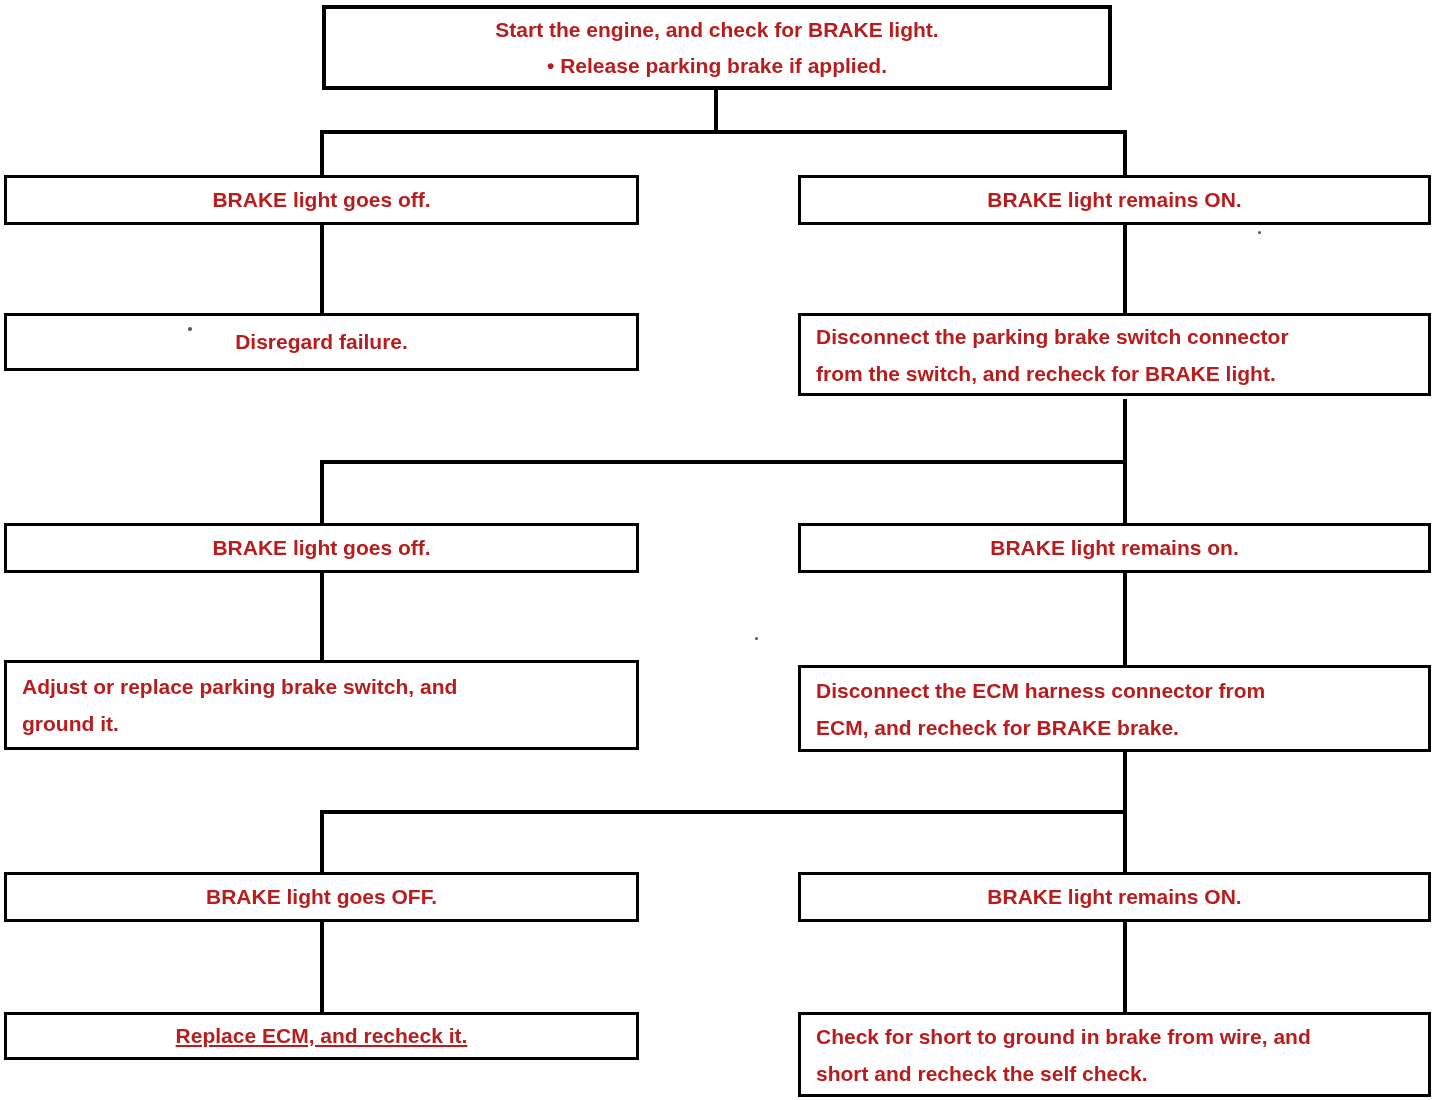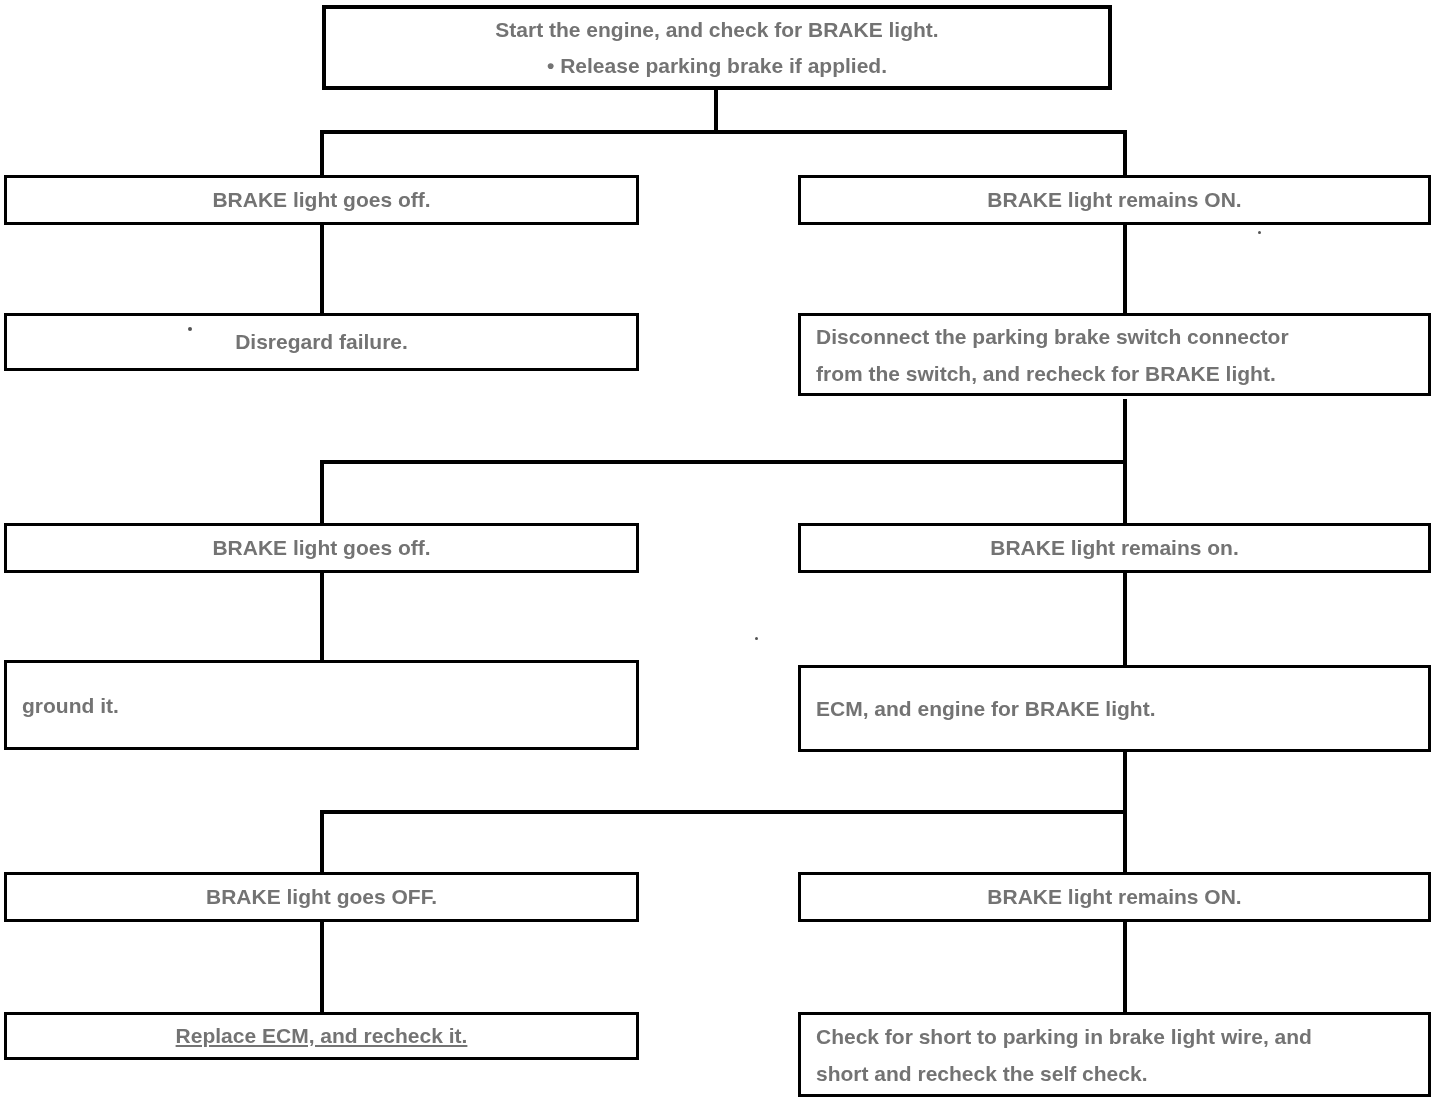--- a/index.html
+++ b/index.html
@@ -9,21 +9,21 @@
     position: relative;
     width: 1456px;
     height: 1100px;
     background: #ffffff;
     overflow: hidden;
   }
   .box {
     position: absolute;
     border: 3px solid #000000;
     background: #ffffff;
-    color: #737373;
+    color: #b91c1c;
     font-weight: bold;
     font-size: 21px;
   }
   .box.thick { border-width: 4px; }
   .box.center {
     display: flex;
     align-items: center;
     justify-content: center;
     text-align: left;
   }
@@ -81,45 +81,47 @@
     <span class="txt">BRAKE light goes off.</span>
   </div>
   <div class="box center" style="left:798px; top:523px; width:633px; height:50px;">
     <span class="txt">BRAKE light remains on.</span>
   </div>
 
   <div class="line" style="left:320px; top:570px; width:4px; height:93px;"></div>
   <div class="line" style="left:1123px; top:570px; width:4px; height:98px;"></div>
 
   <div class="box multi leftalign" style="left:4px; top:660px; width:635px; height:90px;">
+    <span class="ln">Adjust or replace parking brake switch, and</span>
     <span class="ln">ground it.</span>
   </div>
   <div class="box multi leftalign" style="left:798px; top:665px; width:633px; height:87px;">
-    <span class="ln">ECM, and engine for BRAKE light.</span>
+    <span class="ln">Disconnect the ECM harness connector from</span>
+    <span class="ln">ECM, and recheck for BRAKE brake.</span>
   </div>
 
   <div class="line" style="left:1123px; top:749px; width:4px; height:126px;"></div>
   <div class="line" style="left:320px; top:810px; width:807px; height:4px;"></div>
   <div class="line" style="left:320px; top:810px; width:4px; height:65px;"></div>
 
   <div class="box center" style="left:4px; top:872px; width:635px; height:50px;">
     <span class="txt">BRAKE light goes OFF.</span>
   </div>
   <div class="box center" style="left:798px; top:872px; width:633px; height:50px;">
     <span class="txt">BRAKE light remains ON.</span>
   </div>
 
   <div class="line" style="left:320px; top:919px; width:4px; height:96px;"></div>
   <div class="line" style="left:1123px; top:919px; width:4px; height:96px;"></div>
 
   <div class="box center" style="left:4px; top:1012px; width:635px; height:48px;text-decoration:underline;">
     <span class="txt">Replace ECM, and recheck it.</span>
   </div>
   <div class="box multi leftalign" style="left:798px; top:1012px; width:633px; height:85px;">
-    <span class="ln">Check for short to parking in brake light wire, and</span>
+    <span class="ln">Check for short to ground in brake from wire, and</span>
     <span class="ln">short and recheck the self check.</span>
   </div>
 
   <div class="speck" style="left:188px; top:327px; width:4px; height:4px;"></div>
   <div class="speck" style="left:755px; top:637px; width:3px; height:3px;"></div>
   <div class="speck" style="left:1258px; top:231px; width:3px; height:3px;"></div>
 
 </div>
 
 </body></html>

